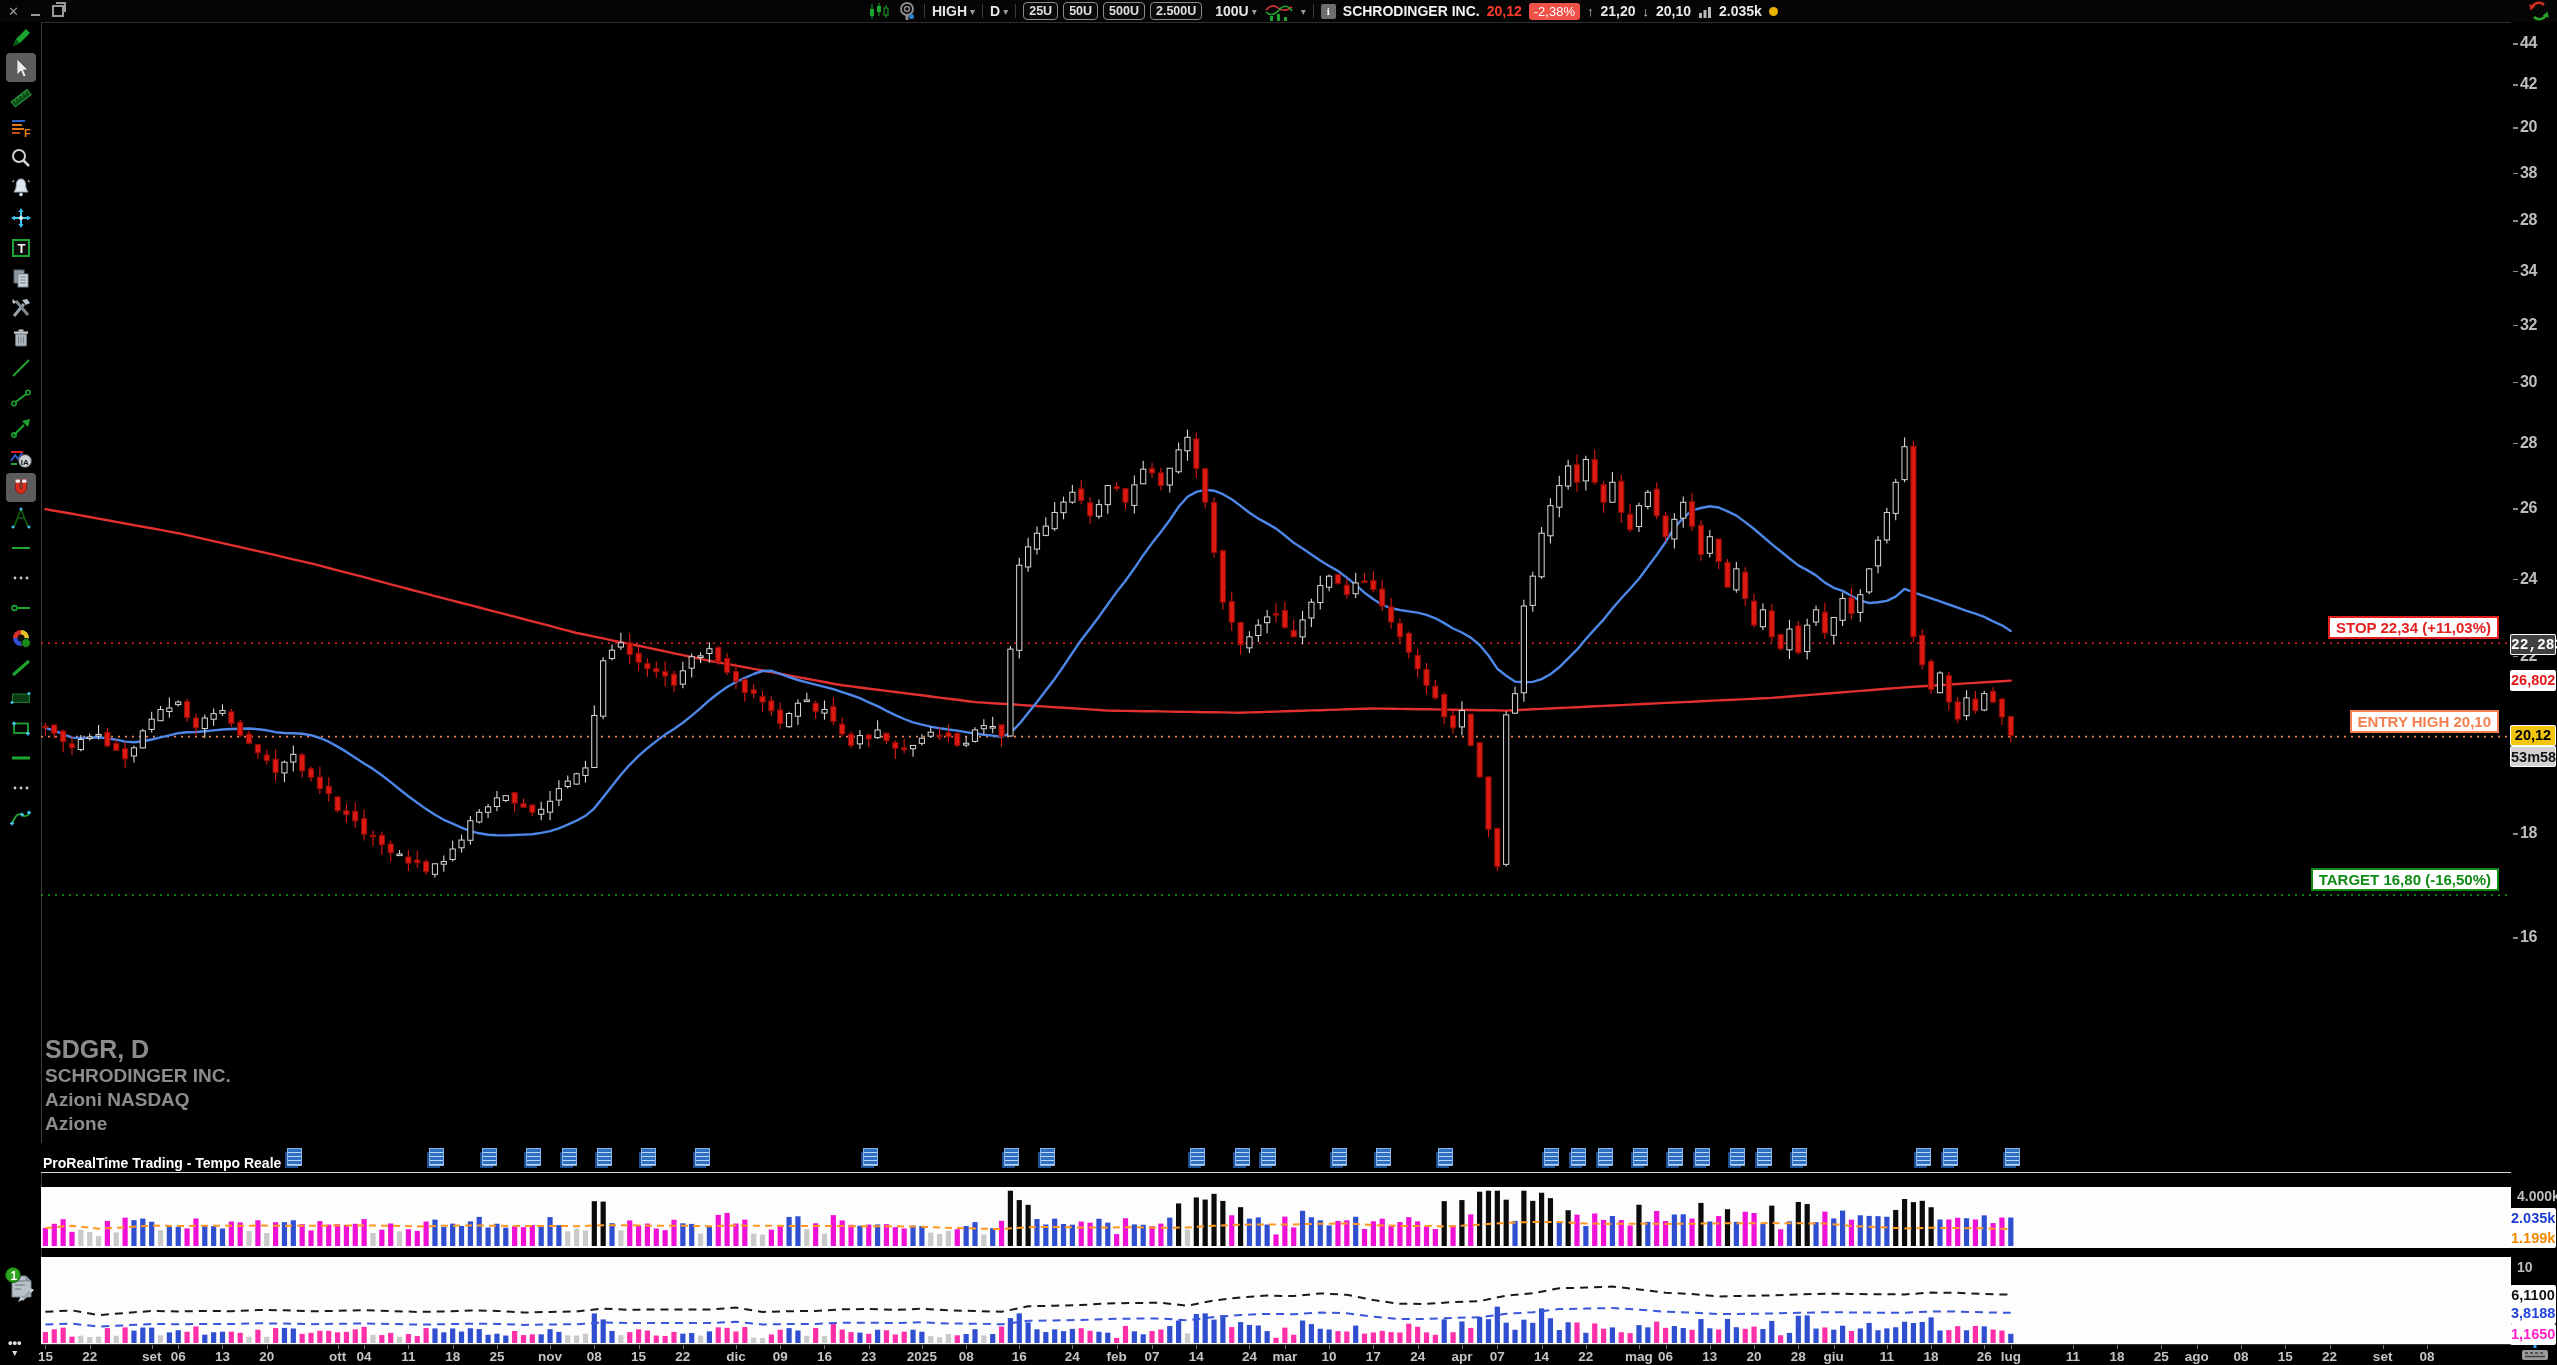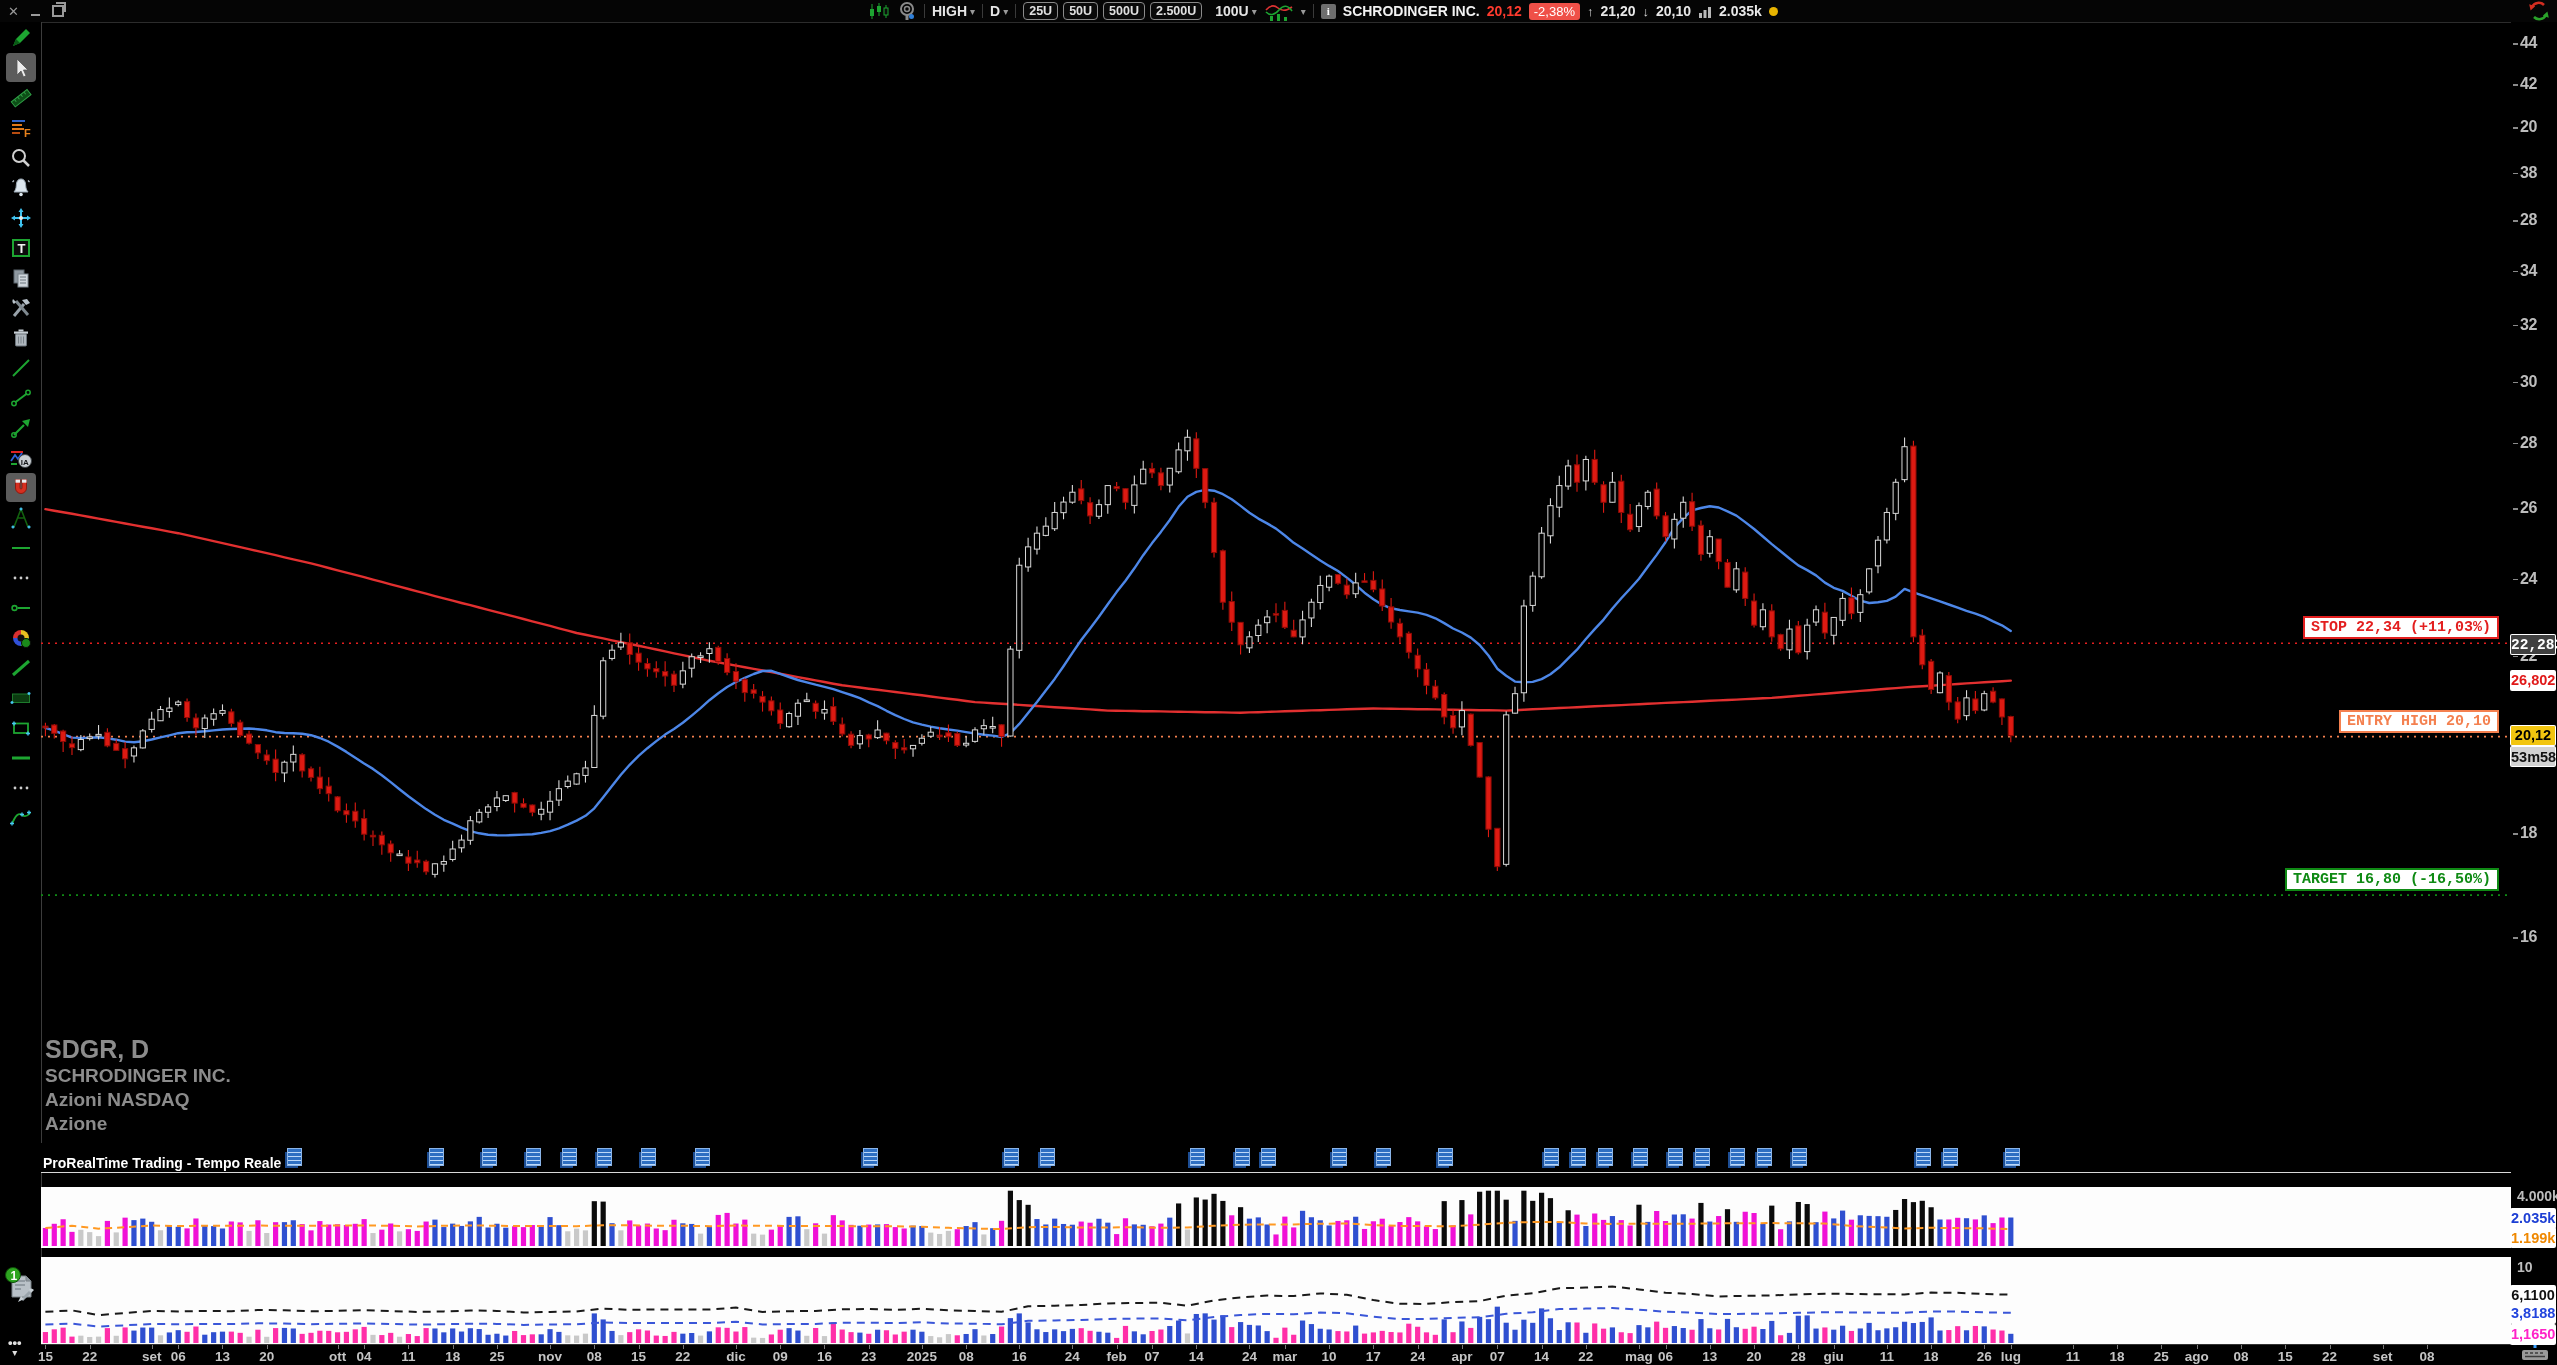--- a/index.html
+++ b/index.html
@@ -25,21 +25,21 @@
   .arrow{color:#dcdcdc;font-size:13px;font-weight:bold;}
   .ydot{width:9px;height:9px;border-radius:50%;background:#e8b400;display:inline-block;}
   #refresh{position:absolute;right:6px;top:1px;cursor:pointer;}
 
   #lefttoolbar{position:absolute;left:0;top:22px;width:41px;height:1343px;background:#000;border-right:1px solid #3c3c3c;}
   .tool{width:30px;height:29px;margin:1px auto 0;display:flex;align-items:center;justify-content:center;cursor:pointer;border-radius:4px;}
   .tool.sel{background:#5c5c5c;}
   #settingsicon{position:absolute;left:4px;top:1266px;cursor:pointer;}
   #expander{position:absolute;left:8px;top:1338px;color:#e0e0e0;font-size:13px;line-height:9px;text-align:center;cursor:pointer;font-weight:bold;}
 
-  #plot{position:absolute;left:41px;top:22px;width:2470px;height:1128px;font-family:Liberation Mono, monospace;}
+  #plot{position:absolute;left:41px;top:22px;width:2470px;height:1128px;}
   #plot svg{position:absolute;left:0;top:0;}
   .card{position:absolute;background:#fff;font-weight:bold;font-size:15px;padding:1px 6px;border:2px solid;white-space:nowrap;}
   #instrument{position:absolute;left:45px;top:1034px;color:#8c8c8c;z-index:5;}
   #instrument .l1{font-size:25px;font-weight:bold;line-height:30px;}
   #instrument .l2,#instrument .l3,#instrument .l4{font-size:19px;font-weight:bold;line-height:24px;}
   #newsrow{position:absolute;left:41px;top:1143px;width:2470px;height:29px;background:#000;border-bottom:1px solid #d8d8d8;z-index:4;}
   #feedlabel{position:absolute;left:2px;bottom:1px;color:#fff;font-size:14px;font-weight:bold;}
   .news-icon{position:absolute;top:5px;width:13px;height:16px;border:1px solid #8ab4e8;
     background:repeating-linear-gradient(180deg,#2e6fc2 0 3px,#bcd8f8 3px 4px);
     box-shadow:-3px 3px 0 -1px #1d4e94;cursor:pointer;}

